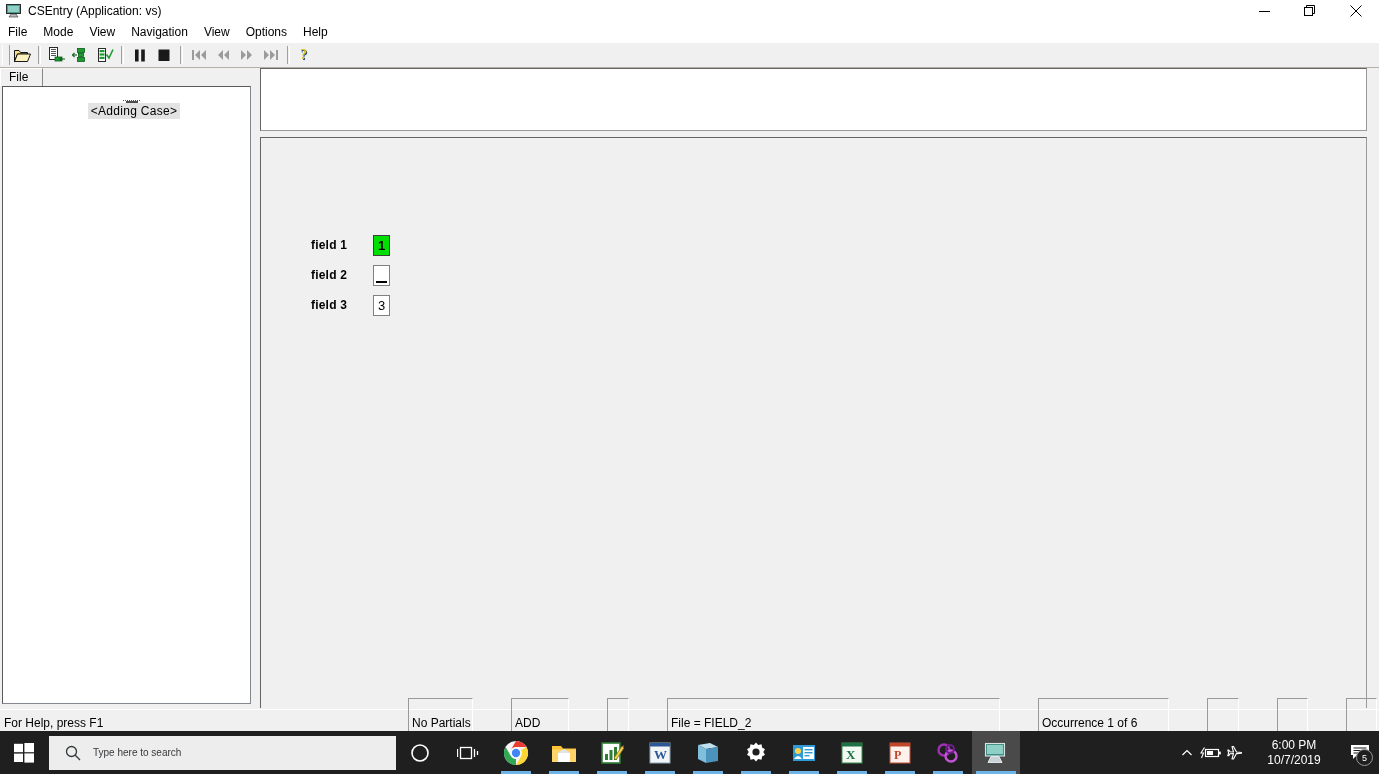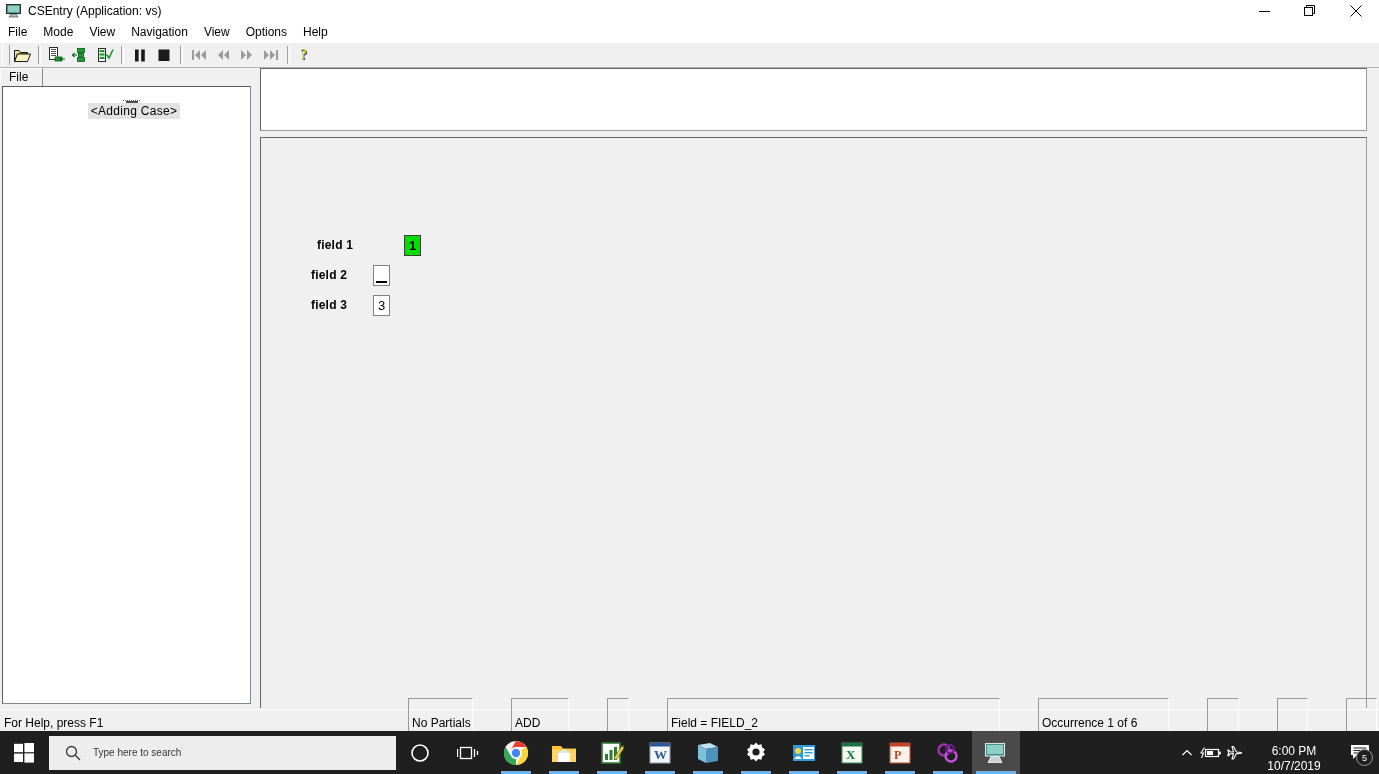--- a/index.html
+++ b/index.html
@@ -280,21 +280,21 @@
   }
   .tb-app.active { background: #4a4a4a; }
   .tb-app.active::after {
     content: "";
     position: absolute; bottom: 0; left: 4px; right: 4px;
     height: 3px; background: #6eb4e8;
   }
   .tray {
     position: absolute; right: 0; top: 0;
     height: 43px;
-    display: flex; align-items: flex-end;
+    display: flex; align-items: center;
   }
   .tray-icon {
     width: 24px; height: 43px;
     display: flex; align-items: center; justify-content: center;
     cursor: default;
   }
   .tray-clock {
     display: flex; flex-direction: column;
     align-items: center; justify-content: center;
     color: #ffffff; font-size: 12px;
@@ -473,21 +473,21 @@
           <div class="tree-check"></div>
           <div class="tree-label">&lt;Adding Case&gt;</div>
         </div>
       </div>
     </div>
 
     <div class="form-pane">
       <div class="note-box"></div>
       <div class="form-box">
 
-        <div class="field-row" style="left:56px; top:96px;gap:25px;">
+        <div class="field-row" style="left:50px; top:96px;">
           <div class="field-label">field 1</div>
           <div class="field-input active">1</div>
         </div>
 
         <div class="field-row" style="left:50px; top:126px;">
           <div class="field-label">field 2</div>
           <div class="field-input caret"></div>
         </div>
 
         <div class="field-row" style="left:50px; top:156px;">
@@ -498,21 +498,21 @@
       </div>
     </div>
   </div>
 
   <div class="statusbar">
     <div class="status-help">For Help, press F1</div>
     <div class="status-spacer"></div>
     <div class="status-cell" style="width:65px;">No Partials</div>
     <div class="status-cell" style="width:58px;">ADD</div>
     <div class="status-cell" style="width:22px;"></div>
-    <div class="status-cell" style="width:333px;">Field = FIELD_2</div>
+    <div class="status-cell" style="width:333px;">File = FIELD_2</div>
     <div class="status-cell" style="width:131px;">Occurrence 1 of 6</div>
     <div class="status-cell" style="width:32px;"></div>
     <div class="status-cell" style="width:31px;"></div>
     <div class="status-cell" style="width:31px;"></div>
   </div>
 
   <div class="taskbar">
 
     <div class="start-btn">
       <svg width="20" height="20" viewBox="0 0 20 20">

